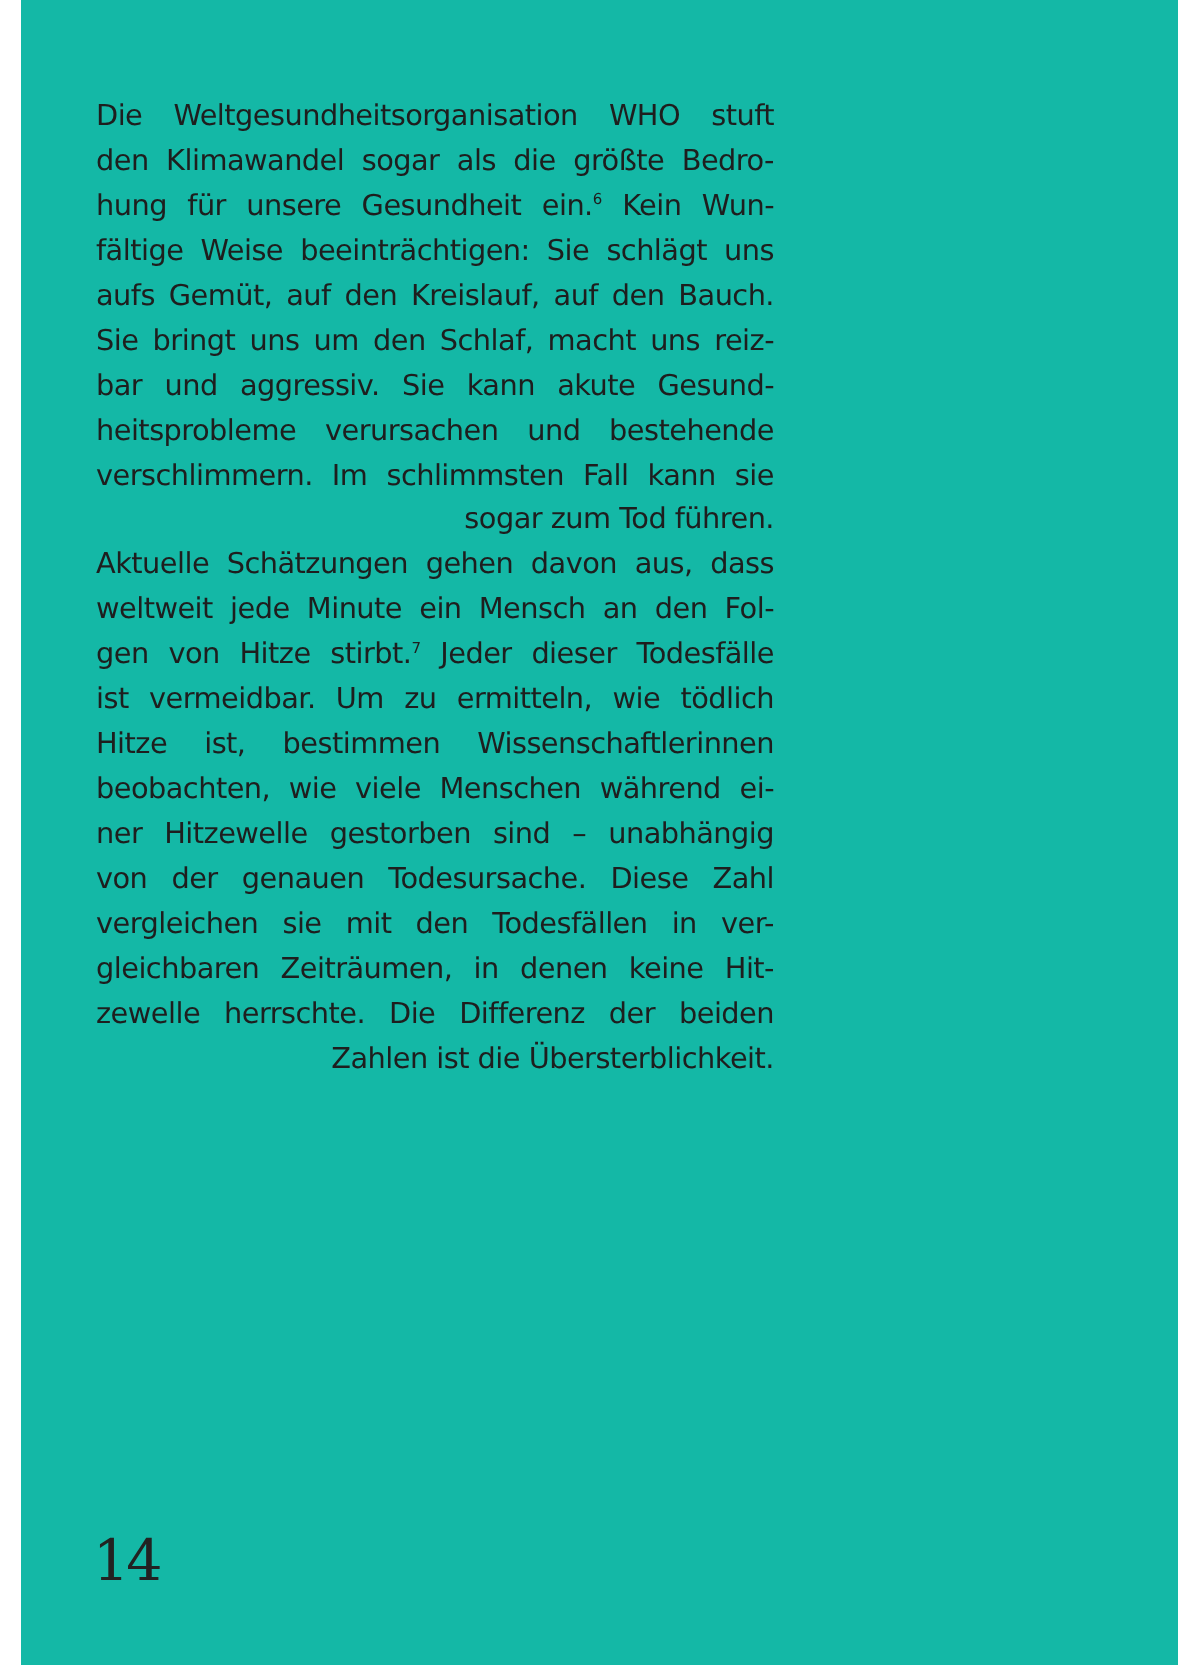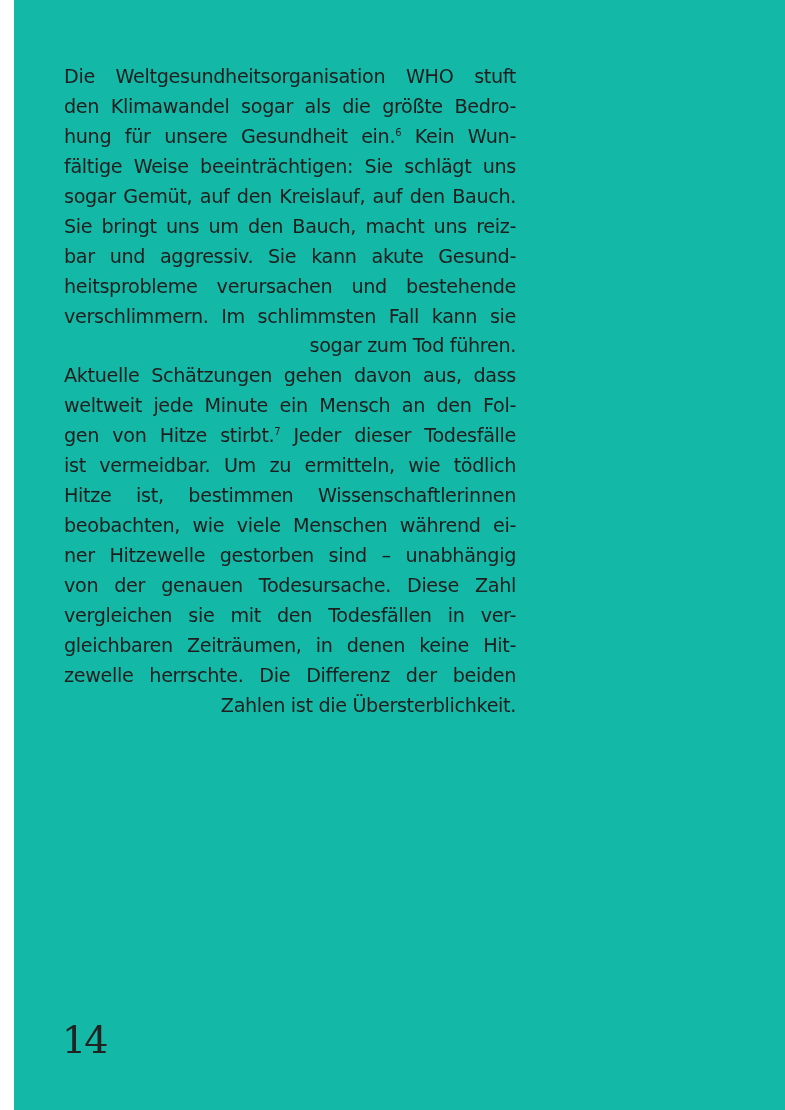--- a/index.html
+++ b/index.html
@@ -24,22 +24,22 @@
 </head>
 <body>
 
 <div class="page">
   <div class="text-block" id="text-block">
       <div>
         <span class="line justify"><span>Die Weltgesundheitsorganisation WHO stuft</span></span>
         <span class="line justify"><span>den Klimawandel sogar als die größte Bedro-</span></span>
         <span class="line justify"><span>hung für unsere Gesundheit ein.</span><sup>6</sup><span> Kein Wun-</span></span>
         <span class="line justify"><span>fältige Weise beeinträchtigen: Sie schlägt uns</span></span>
-        <span class="line justify"><span>sogar Gemüt, auf den Kreislauf, auf den Bauch.</span></span>
-        <span class="line justify"><span>Sie bringt uns um den Bauch, macht uns reiz-</span></span>
+        <span class="line justify"><span>aufs Gemüt, auf den Kreislauf, auf den Bauch.</span></span>
+        <span class="line justify"><span>Sie bringt uns um den Schlaf, macht uns reiz-</span></span>
         <span class="line justify"><span>bar und aggressiv. Sie kann akute Gesund-</span></span>
         <span class="line justify"><span>heitsprobleme verursachen und bestehende</span></span>
         <span class="line justify"><span>verschlimmern. Im schlimmsten Fall kann sie</span></span>
         <span class="line last"><span>sogar zum Tod führen.</span></span>
       </div>
       <div>
         <span class="line justify"><span>Aktuelle Schätzungen gehen davon aus, dass</span></span>
         <span class="line justify"><span>weltweit jede Minute ein Mensch an den Fol-</span></span>
         <span class="line justify"><span>gen von Hitze stirbt.</span><sup>7</sup><span> Jeder dieser Todesfälle</span></span>
         <span class="line justify"><span>ist vermeidbar. Um zu ermitteln, wie tödlich</span></span>

